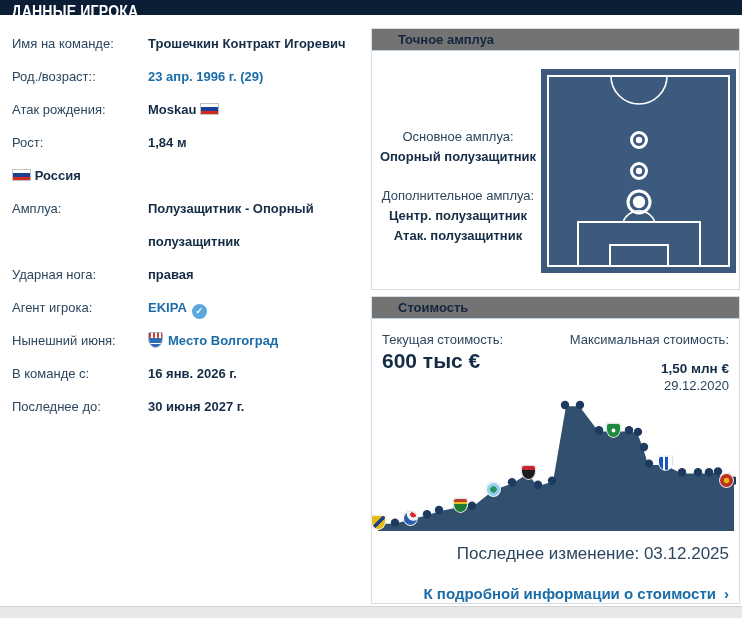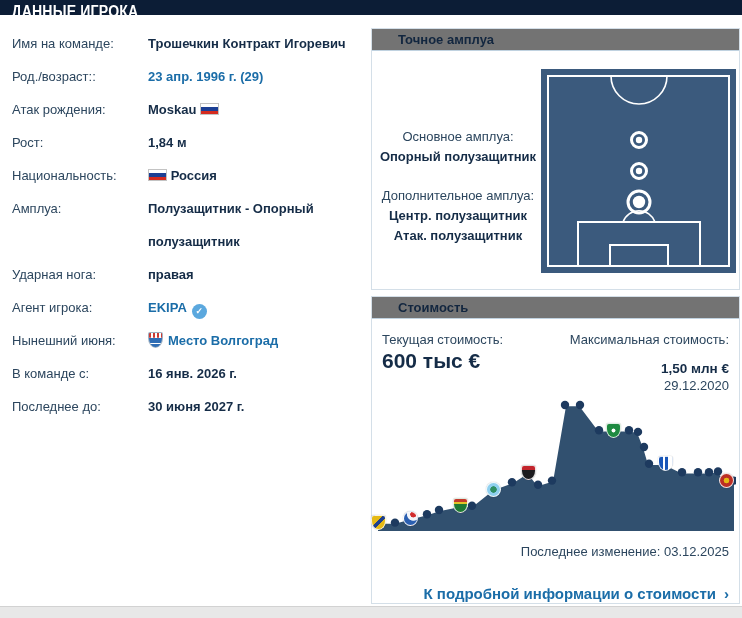--- a/index.html
+++ b/index.html
@@ -72,21 +72,21 @@
   .mv-chart { position:absolute; left:6px; top:94px; width:358px; height:152px; }
   .mv-chart svg { position:absolute; left:0; top:0; }
   #logo-layer { position:absolute; left:0; top:0; width:358px; height:152px; pointer-events:none; }
   .club-logo {
     position:absolute; width:15px; height:15px; display:block;
     border:1px solid rgba(255,255,255,.85); box-shadow:0 0 1px rgba(0,0,0,.4);
   }
   .club-logo.round  { border-radius:50%; }
   .club-logo.shield { border-radius:3px 3px 50% 50% / 3px 3px 60% 60%; }
   .mv-lastchange {
-    position:absolute; right:10px; top:247px; font-size:13px; color:#2c465e;
+    position:absolute; right:10px; top:247px; font-size:17px; color:#2c465e;
   }
   .mv-link {
     position:absolute; right:10px; top:272px; font-size:15px; font-weight:bold;
     color:#1b6da8; text-decoration:none; white-space:nowrap;margin-top:16px;
   }
   .mv-link .chev { margin-left:8px; font-size:15px; }
   
   .footer-strip {
     position:absolute; left:0; top:606px; width:742px; height:12px;
     background:#e8e8e8; border-top:1px solid #d2d2d2;
@@ -118,21 +118,20 @@
       <span class="flag"></span>
     </span>
   </div>
 
   <div class="prow">
     <span class="lbl">Рост:</span>
     <span class="val">1,84 м</span>
   </div>
 
   <div class="prow">
-    <span class="lbl">Национальность:</span>
     <span class="val">
       <span class="flag"></span>
       <span>Россия</span>
     </span>
   </div>
 
   <div class="prow">
     <span class="lbl">Амплуа:</span>
     <span class="val">Полузащитник - Опорный полузащитник</span>
   </div>

